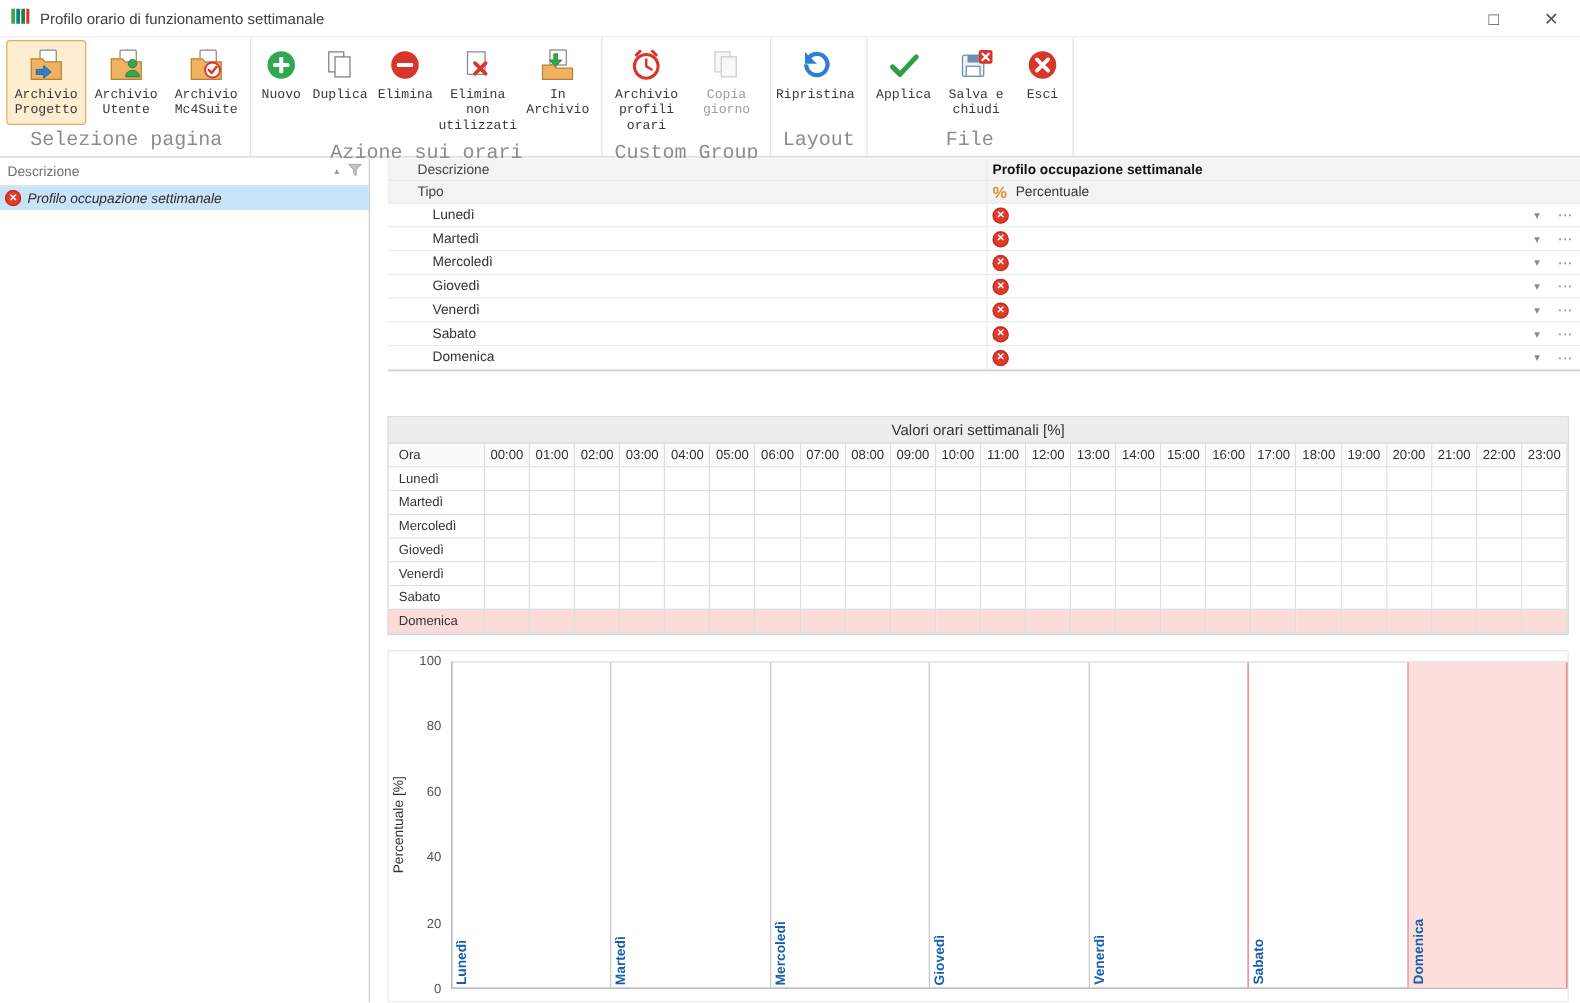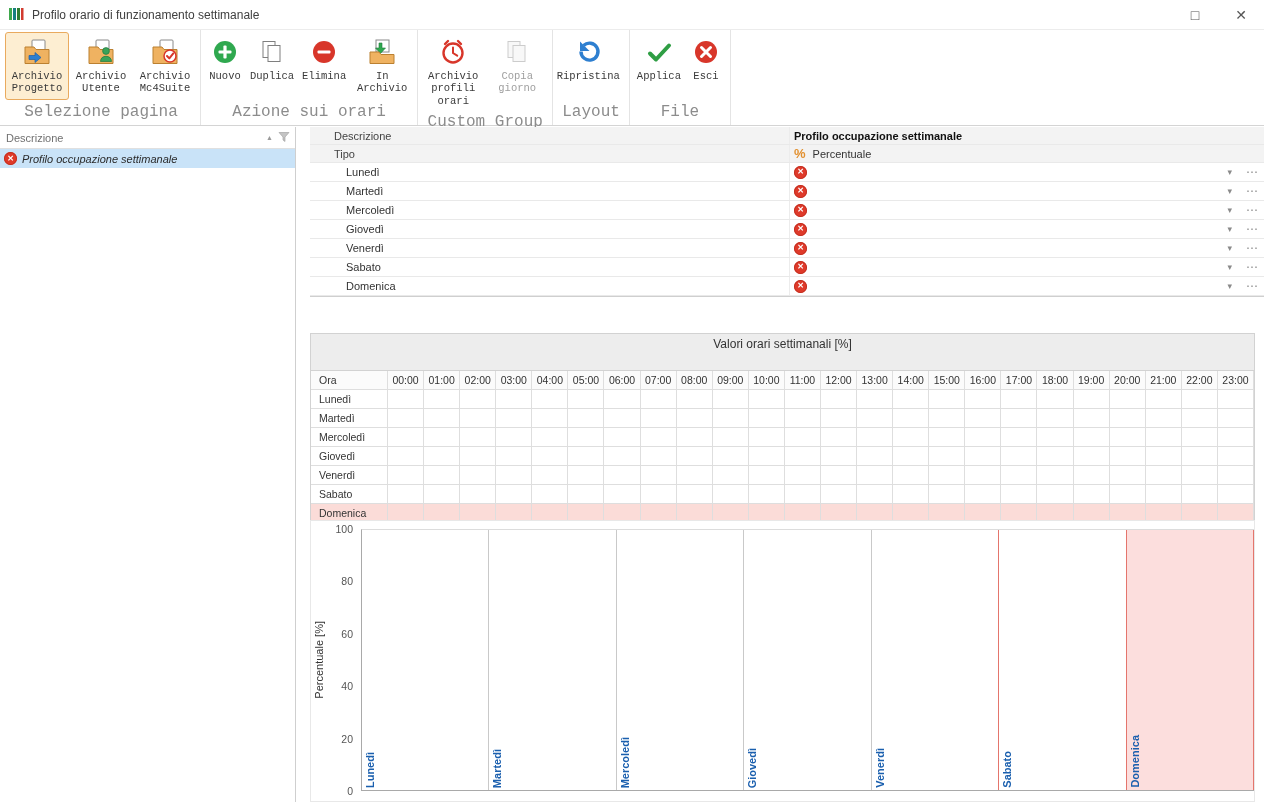--- a/index.html
+++ b/index.html
@@ -45,21 +45,21 @@
   .boldval{font-weight:bold;color:#111;}
   .pct{color:#e2902f;font-weight:bold;font-size:13px;margin-right:3px;}
   .sechead{height:19px;background:#f0f0f0;font-weight:bold;display:flex;align-items:center;padding-left:24px;color:#222;border-bottom:1px solid #e3e3e3;}
   .dayrow{height:19px;}
   .flexspacer{flex:1;}
   .caret{color:#8a8a8a;font-size:9px;margin-right:10px;}
   .dots{color:#8a8a8a;font-size:12px;margin-right:5px;letter-spacing:1px;}
 
   
   .hour-table{position:absolute;left:310px;top:333px;right:9px;border:1px solid #d2d2d2;background:#fff;}
-  .ht-title{height:37px;line-height:21px;text-align:center;background:#ededed;color:#333;font-size:12px;border-bottom:1px solid #d2d2d2;}
+  .ht-title{height:21px;line-height:21px;text-align:center;background:#ededed;color:#333;font-size:12px;border-bottom:1px solid #d2d2d2;}
   .ht-grid{display:grid;grid-template-columns:77px repeat(24,1fr);}
   .hcell{height:19px;border-right:1px solid #dedede;border-bottom:1px solid #dedede;display:flex;align-items:center;justify-content:center;font-size:10.5px;color:#333;background:#fff;}
   .hhead{background:#fbfbfb;}
   .hfirst,.hday{justify-content:flex-start;padding-left:8px;}
   .hcell.sun{background:#fbdcd8;}
 
   
   .chart-panel{position:absolute;left:310px;top:520px;right:9px;height:282px;border:1px solid #e8e8e8;background:#fff;}
   .y-title-wrap{position:absolute;left:2px;top:8px;height:262px;display:flex;align-items:center;}
   .y-title{writing-mode:vertical-rl;transform:rotate(180deg);color:#333;font-size:11px;}
@@ -155,20 +155,29 @@
         <span class="ricon">
           <svg width="26" height="26" viewBox="0 0 26 26">
             <circle cx="13" cy="13" r="11" fill="#d8362a"></circle>
             <rect x="6.5" y="11.4" width="13" height="3.2" rx="1" fill="#fff"></rect>
           </svg>
         </span>
         <span class="rlabel">Elimina</span>
       </div>
       <div class="rbtn">
         <span class="ricon">
+          <svg width="26" height="26" viewBox="0 0 26 26">
+            <rect x="5" y="2.5" width="14" height="18" fill="#fff" stroke="#8a8a8a"></rect>
+            <path d="M11 11.5 l8.5 8.5 M19.5 11.5 l-8.5 8.5" stroke="#d8362a" stroke-width="3" stroke-linecap="round"></path>
+          </svg>
+        </span>
+        <span class="rlabel">Elimina non utilizzati</span>
+      </div>
+      <div class="rbtn">
+        <span class="ricon">
           <svg width="28" height="28" viewBox="0 0 28 28">
             <rect x="8" y="2" width="13" height="12" fill="#fff" stroke="#8a8a8a"></rect>
             <path d="M14 5 v5 h3.5 l-5 5.5 -5 -5.5 h3.5 v-5 z" fill="#2fa84f" stroke="#237a3c" stroke-width="0.6"></path>
             <path d="M2 14 h9 l2 2.5 h13 v9 H2 z" fill="#efb261" stroke="#bb8030"></path>
           </svg>
         </span>
         <span class="rlabel">In Archivio</span>
       </div>
     </div>
     <div class="rgroup-label">Azione sui orari</div>
@@ -216,20 +225,32 @@
 
   <div class="rgroup">
     <div class="rbtns">
       <div class="rbtn">
         <span class="ricon">
           <svg width="26" height="26" viewBox="0 0 26 26">
             <path d="M4 14.5 l6 6 L23 6.5" stroke="#2f9e44" stroke-width="4" fill="none" stroke-linecap="round" stroke-linejoin="round"></path>
           </svg>
         </span>
         <span class="rlabel">Applica</span>
+      </div>
+      <div class="rbtn">
+        <span class="ricon">
+          <svg width="28" height="28" viewBox="0 0 28 28">
+            <rect x="3" y="6" width="17" height="17" rx="1.5" fill="#eef3f8" stroke="#6f8cae"></rect>
+            <rect x="7" y="6" width="9" height="6" fill="#6f8cae"></rect>
+            <rect x="6" y="15" width="11" height="8" fill="#fff" stroke="#6f8cae"></rect>
+            <rect x="16" y="2" width="11" height="11" rx="2" fill="#d8362a"></rect>
+            <path d="M19 5 l5 5 M24 5 l-5 5" stroke="#fff" stroke-width="1.8" stroke-linecap="round"></path>
+          </svg>
+        </span>
+        <span class="rlabel">Salva e chiudi</span>
       </div>
       <div class="rbtn">
         <span class="ricon">
           <svg width="26" height="26" viewBox="0 0 26 26">
             <circle cx="13" cy="13" r="11" fill="#d8362a"></circle>
             <path d="M8.5 8.5 l9 9 M17.5 8.5 l-9 9" stroke="#fff" stroke-width="3" stroke-linecap="round"></path>
           </svg>
         </span>
         <span class="rlabel">Esci</span>
       </div>

